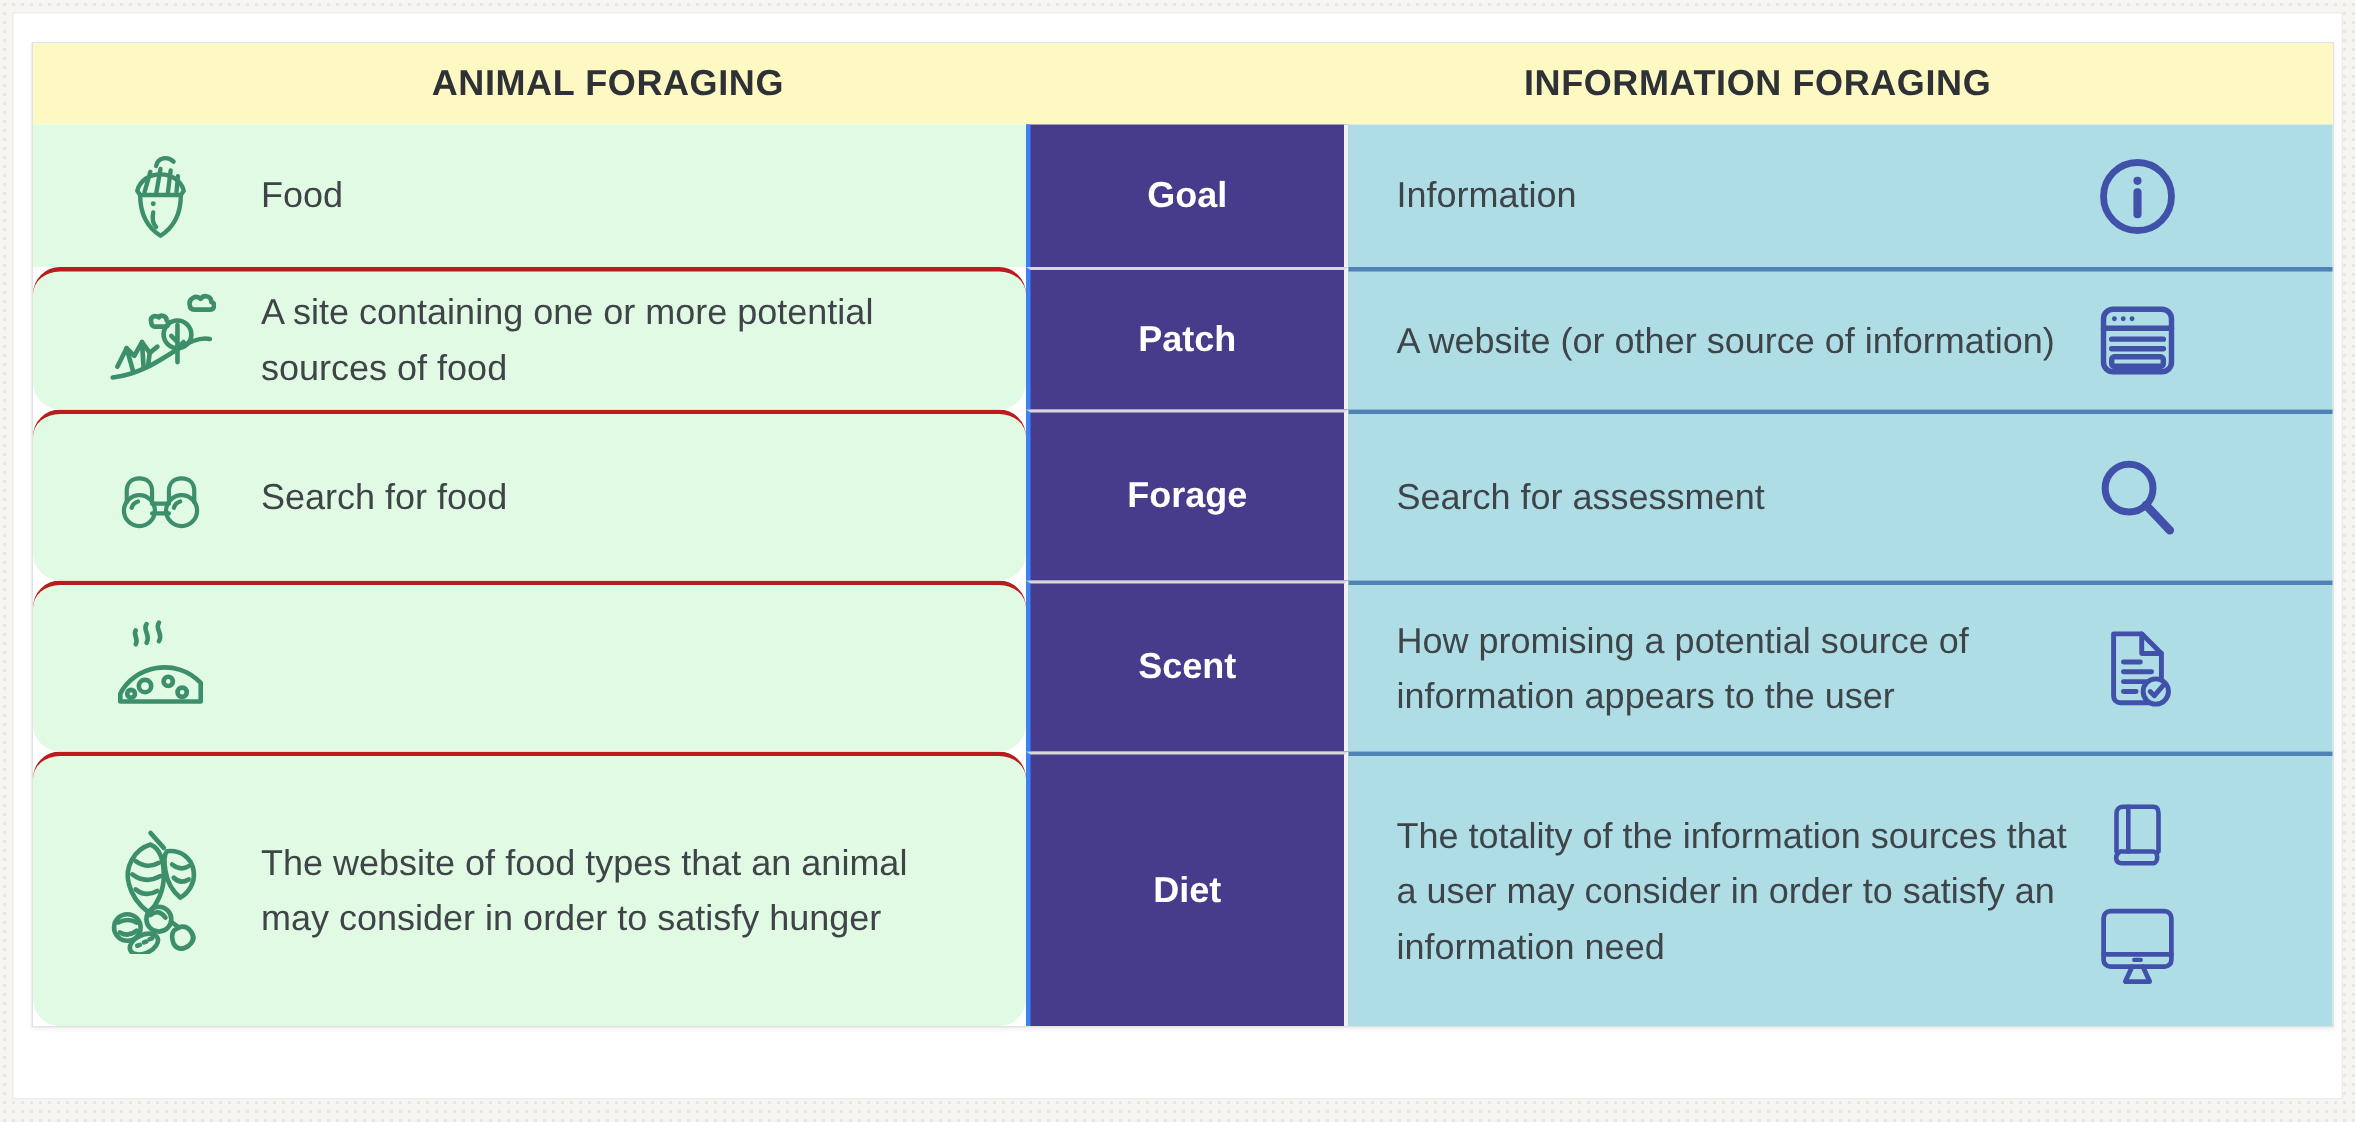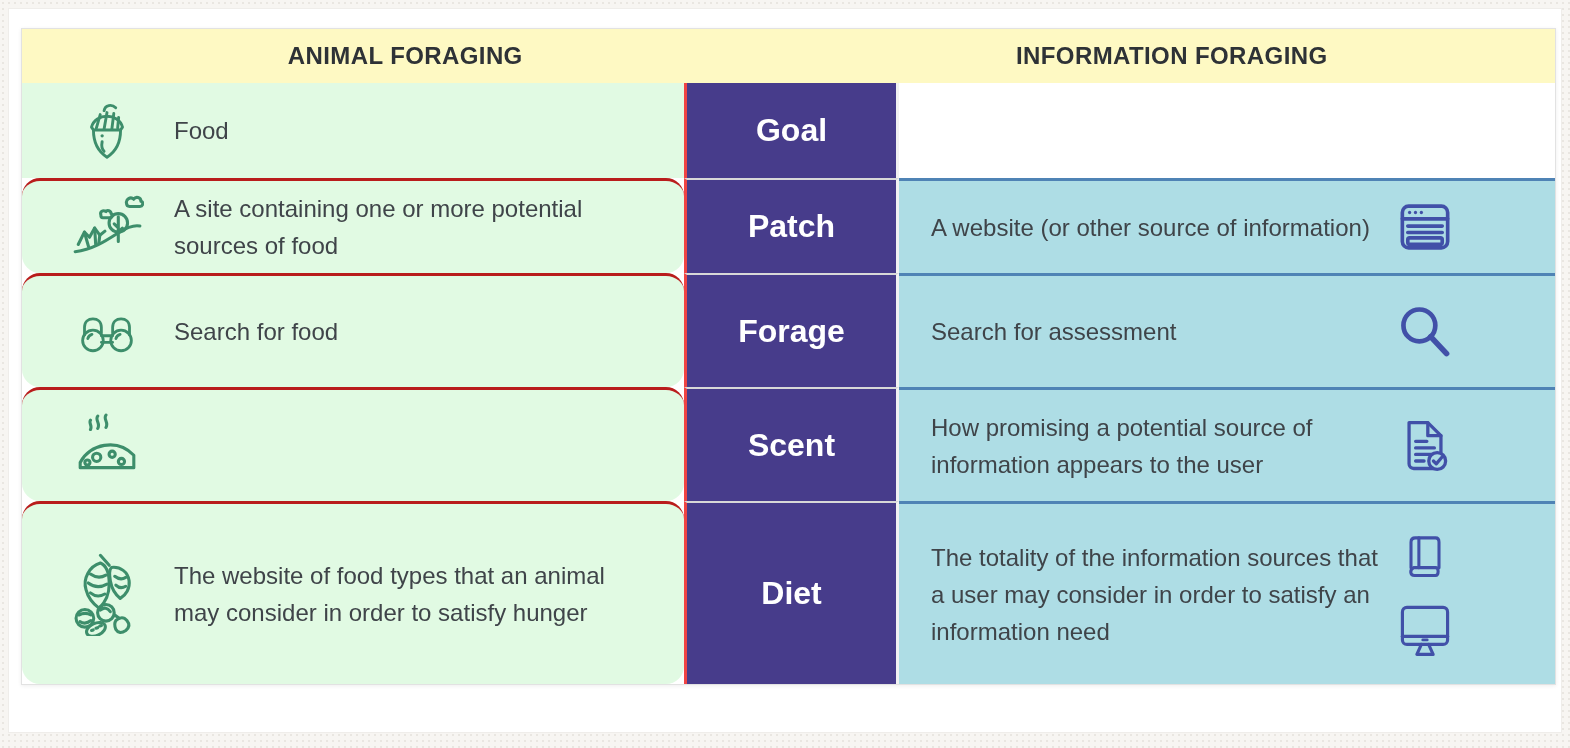--- a/index.html
+++ b/index.html
@@ -29,22 +29,22 @@
   .r2,.r3{height:114px;}
   .r4{height:183px;}
   .cell{box-sizing:border-box;}
   .cell.animal{
     background:#e1fae3;display:flex;align-items:center;
     padding:0 16px 0 30px;
   }
   .cell.concept{
     background:#473c8b;color:#ffffff;
     display:flex;align-items:center;justify-content:center;
-    font-size:32px;font-weight:bold;
-    border-left:3px solid #ef4444;border-right:3px solid #f1f1f1;
+    font-size:24px;font-weight:bold;
+    border-left:3px solid #3b82f6;border-right:3px solid #f1f1f1;
   }
   .cell.info{
     background:#aedde5;display:flex;align-items:center;
     padding:0 14px 0 32px;
   }
   .divided .animal{border-top:3px solid #b91c1c;border-radius:18px;}
   .divided .info{border-top:3px solid #4f83b5;}
   .divided .concept{border-top:2px solid #d8d8d8;}
   .icon-box{width:110px;flex:none;display:flex;justify-content:center;align-items:center;}
   .a-text{margin-left:12px;font-size:24px;line-height:37px;color:#3f4449;max-width:452px;}
@@ -73,20 +73,30 @@
             <path d="M16 28 C20 13 44 13 48 28 L46 31 L18 31 Z"></path>
             <path d="M25 15 L21 29 M32 13 L29 30 M39 14 L37 30 M44 18 L43 29"></path>
             <path d="M18 31 C18 46 24 54 32 59 C40 54 46 46 46 31"></path>
             <circle cx="27" cy="37" r="1.7" fill="#3d8e6b" stroke="none"></circle>
             <path d="M27 43 C26 48 27 51 29 53"></path>
           </svg>
         </span>
         <span class="a-text">Food</span>
       </div>
       <div class="cell concept">Goal</div>
+      <div class="cell info">
+        <span class="i-text">Information</span>
+        <span class="icon-box-r">
+          <svg width="58" height="58" viewBox="0 0 64 64" class="bi" stroke-width="5">
+            <circle cx="32" cy="32" r="25"></circle>
+            <circle cx="32" cy="20.5" r="3" fill="#4150a8" stroke="none"></circle>
+            <path d="M32 29 V45" stroke-width="6"></path>
+          </svg>
+        </span>
+      </div>
     </div>
 
     <div class="row r1 divided">
       <div class="cell animal">
         <span class="icon-box">
           <svg width="74" height="74" viewBox="0 0 72 72" class="gi" stroke-width="3">
             <path d="M5 60 C22 58 34 50 48 41 C56 36 63 34 68 35"></path>
             <path d="M8 53 L14 41 L19 46 L24 37 L29 44 L34 40"></path>
             <path d="M14 41 L18 55 M24 37 L25 53 M29 44 L28 52"></path>
             <circle cx="47" cy="32" r="9"></circle>

